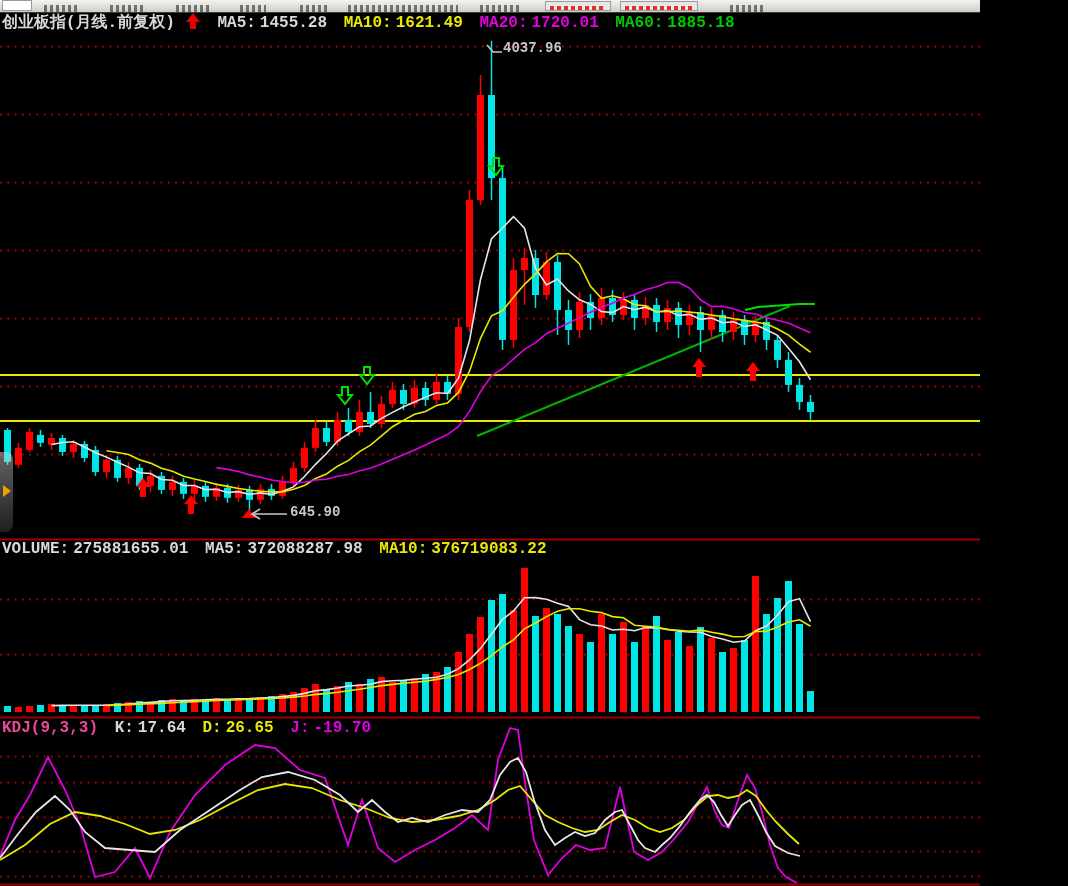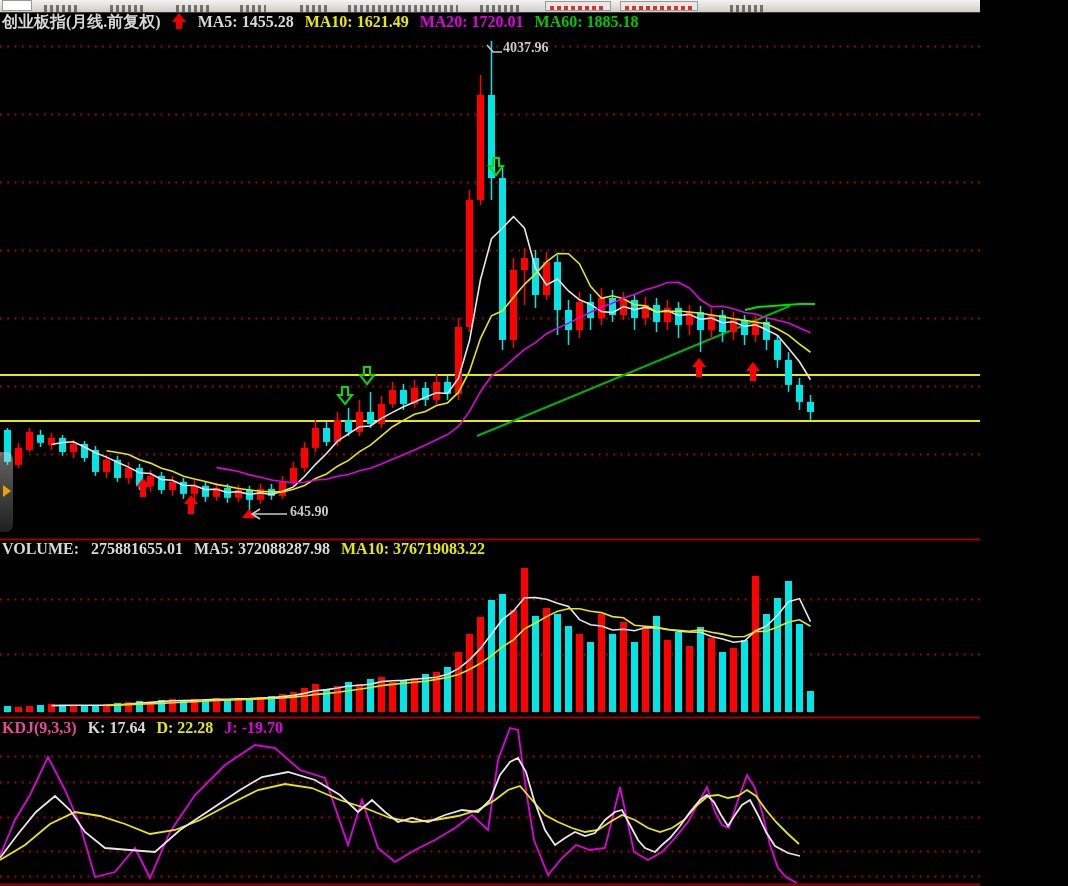--- a/index.html
+++ b/index.html
@@ -1,17 +1,17 @@
 <!DOCTYPE html>
 <html><head>
 <meta charset="utf-8">
 <style>
   html,body{margin:0;padding:0;background:#000;}
   .screen{position:relative;width:980px;height:886px;background:#000;overflow:hidden;
-          font-family:Liberation Serif, serif;}
+          font-family:Liberation Mono, monospace;}
   
   .menubar{position:absolute;left:0;top:0;width:1068px;height:12px;
            background:linear-gradient(#f4f3f1,#cfcdc8);border-bottom:1px solid #3a3a3a;}
   .mb-white{position:absolute;left:2px;top:0;width:30px;height:11px;background:#fff;border:1px solid #9a9a9a;box-sizing:border-box;}
   .mb-stub{position:absolute;top:5px;height:7px;background:repeating-linear-gradient(90deg,#4c4c4c 0 3px,transparent 3px 6px);opacity:.75;}
   .mb-quote{position:absolute;top:1px;height:10px;background:#e9e7e3;border:1px solid #9a9a9a;box-sizing:border-box;overflow:hidden;}
   .mb-quote i{display:block;margin:4px 4px 0 4px;height:5px;
               background:repeating-linear-gradient(90deg,#e03030 0 4px,transparent 4px 7px);}
   .mb-win{position:absolute;top:3px;height:7px;width:8px;background:#2e2e2e;}
   
@@ -348,29 +348,29 @@
     <span class="c-white" style="margin-right:4px;">MA5:</span><span class="c-white">1455.28</span>
     <span class="c-yellow" style="margin-right:4px;">MA10:</span><span class="c-yellow">1621.49</span>
     <span class="c-magenta" style="margin-right:4px;">MA20:</span><span class="c-magenta">1720.01</span>
     <span class="c-green" style="margin-right:4px;">MA60:</span><span class="c-green">1885.18</span>
   </div>
 
   <div class="annotation" style="left:503px;top:40px;">4037.96</div>
   <div class="annotation" style="left:290px;top:504px;">645.90</div>
 
   <div class="hdr" style="left:2px;top:540px;">
-    <span class="c-white" style="margin-right:12px;">VOLUME:</span><span class="c-white">275881655.01</span>
+    <span class="c-white" style="margin-right:4px;">VOLUME:</span><span class="c-white">275881655.01</span>
     <span class="c-white" style="margin-right:4px;">MA5:</span><span class="c-white">372088287.98</span>
     <span class="c-yellow" style="margin-right:4px;">MA10:</span><span class="c-yellow">376719083.22</span>
   </div>
 
   <div class="hdr" style="left:2px;top:719px;">
     <span class="c-gray">KDJ(9,3,3)</span>
     <span class="c-white" style="margin-right:4px;">K:</span><span class="c-white">17.64</span>
-    <span class="c-yellow" style="margin-right:4px;">D:</span><span class="c-yellow">22.28</span>
+    <span class="c-yellow" style="margin-right:4px;">D:</span><span class="c-yellow">26.65</span>
     <span class="c-magenta" style="margin-right:4px;">J:</span><span class="c-magenta">-19.70</span>
   </div>
 
   <div class="panel-handle">
     <div class="tri"></div>
   </div>
 
 </div>
 
 </body></html>

